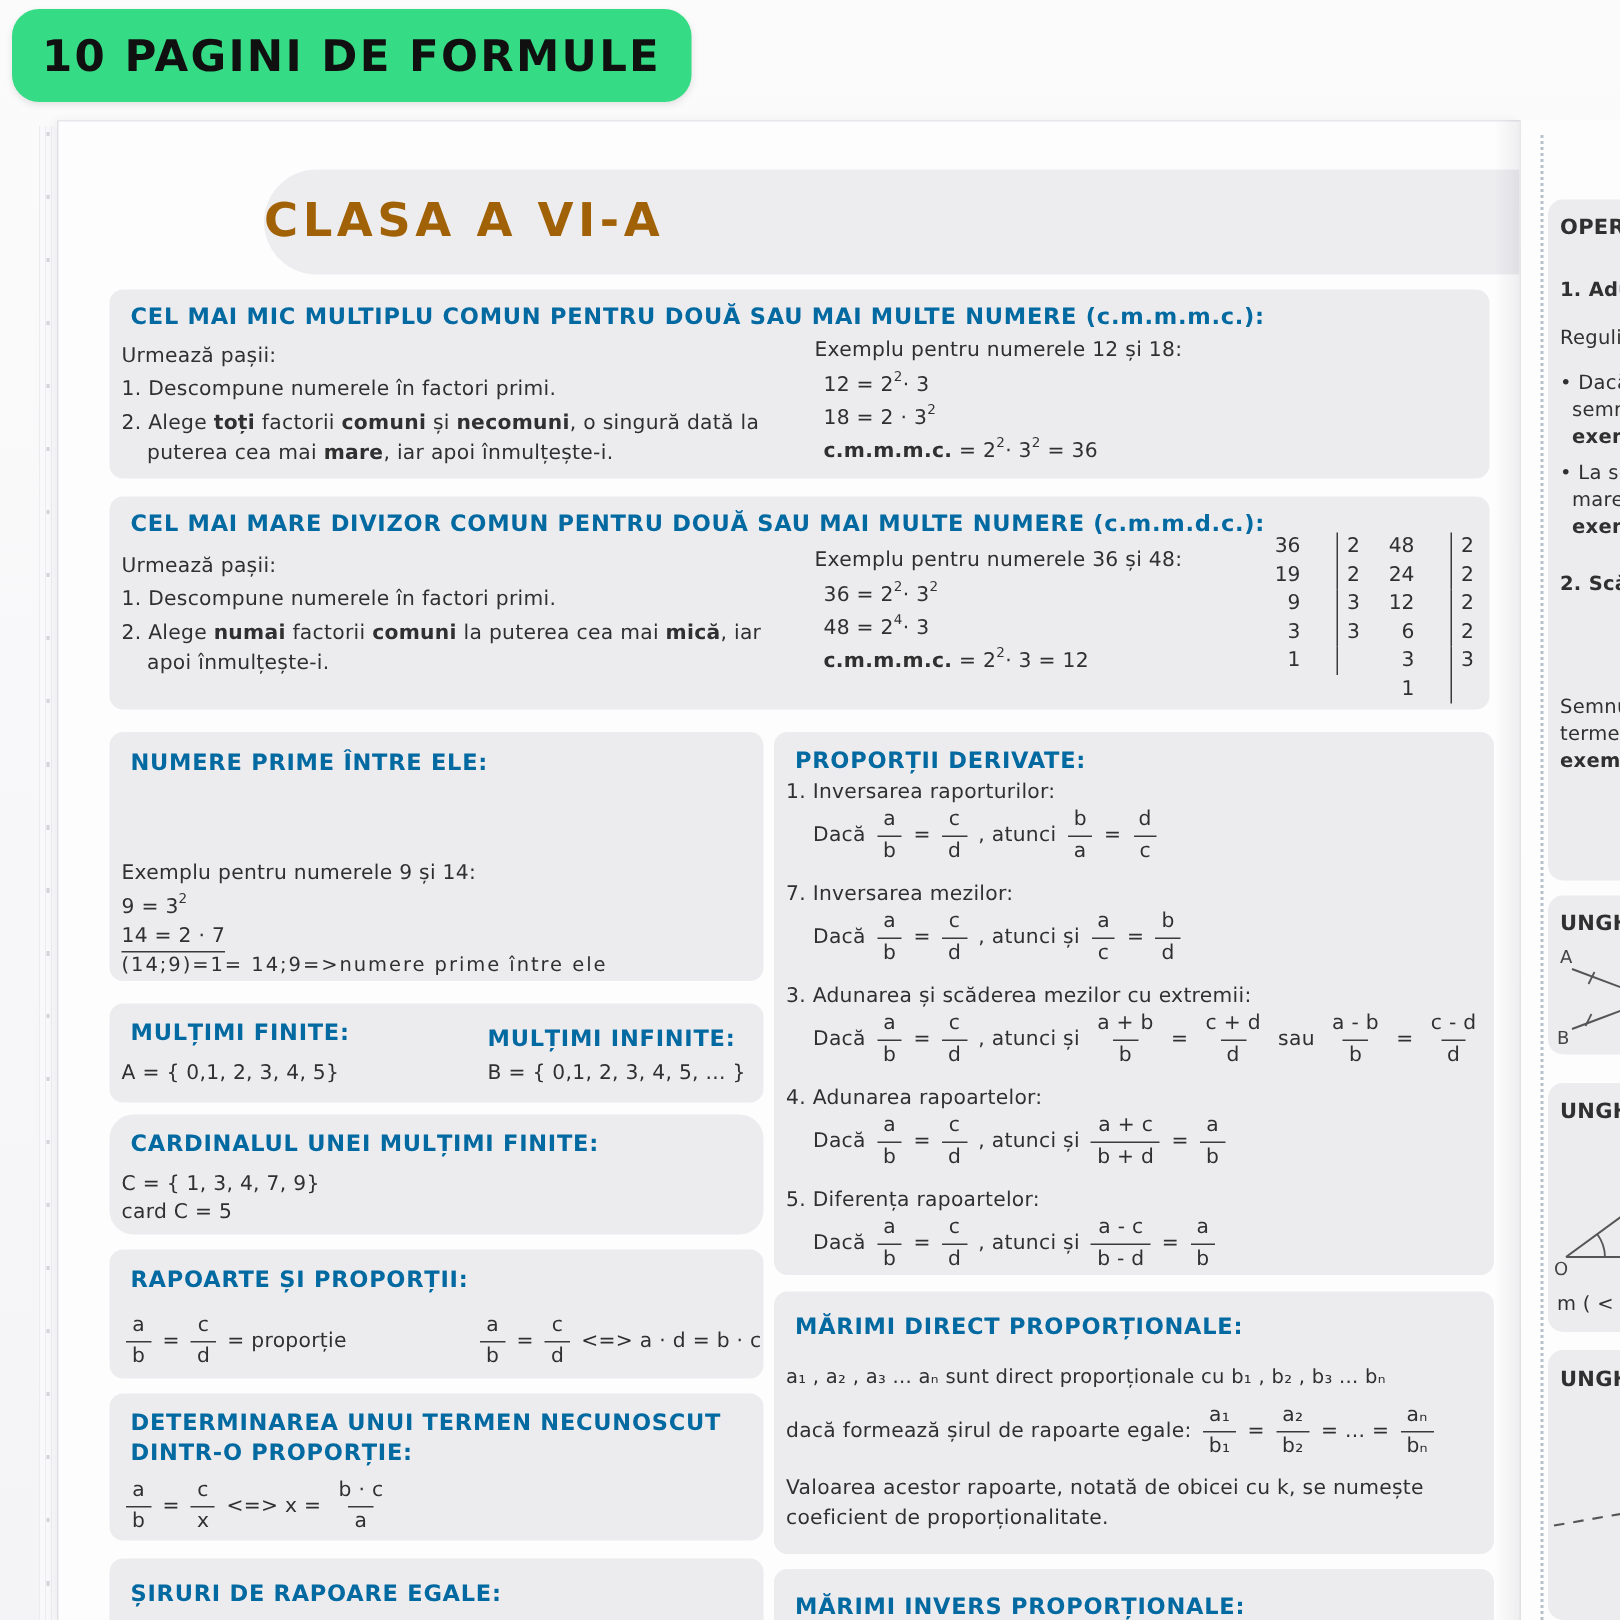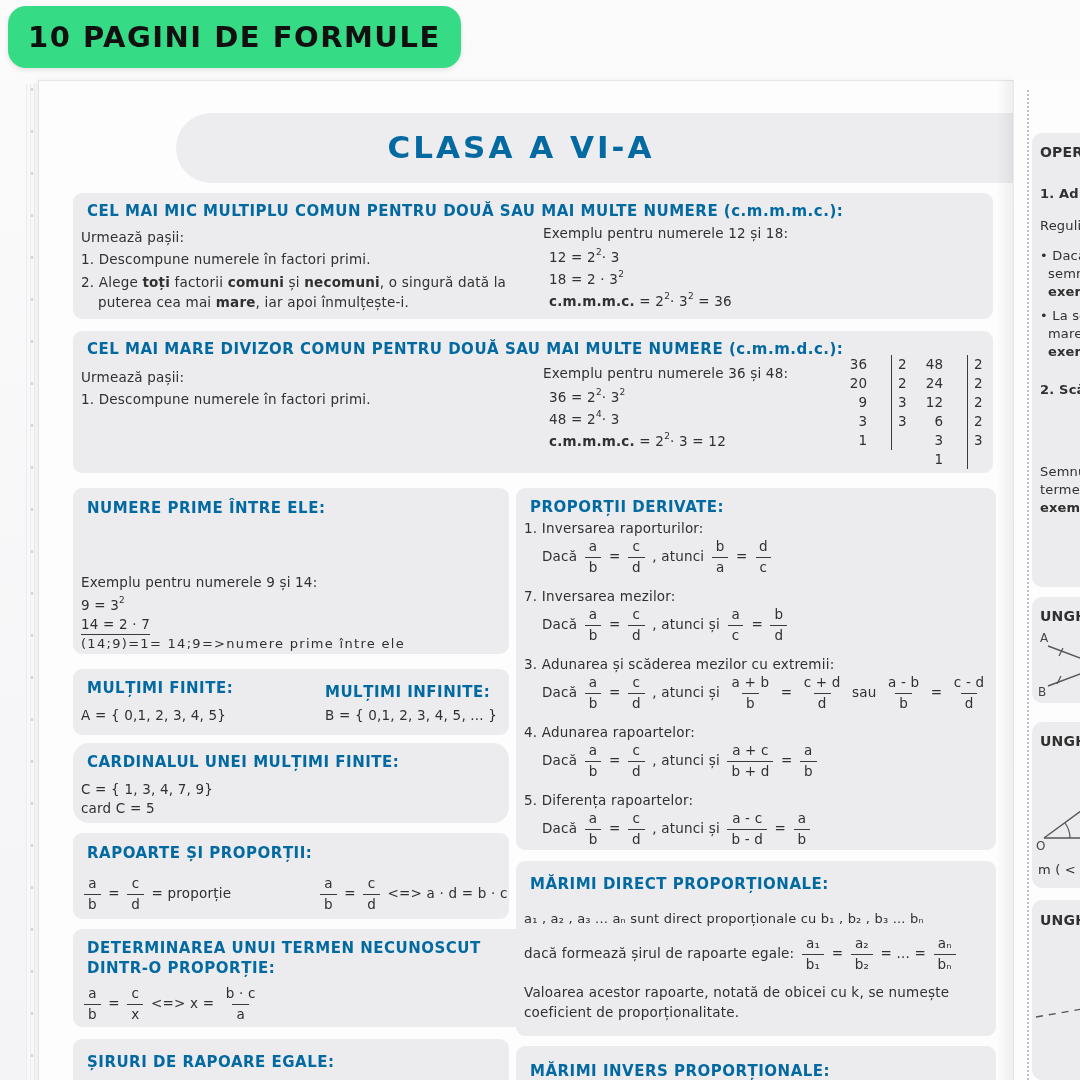--- a/index.html
+++ b/index.html
@@ -44,21 +44,21 @@
     border-left:2px dotted #b7c2cd;
   }
   
   .sec{position:absolute;background:#ececef;border-radius:9px;}
   .sec2{position:absolute;background:#ececef;border-radius:10px 0 0 10px;width:90px;}
   .hdr{position:absolute;font-weight:700;font-size:15px;letter-spacing:.5px;color:#0369a1;white-space:nowrap;}
   .line{position:absolute;font-size:13.5px;letter-spacing:.2px;color:#303030;white-space:nowrap;}
   .wrap{white-space:normal;line-height:1.45;}
   .hang{padding-left:17px;text-indent:-17px;}
   .title-band{position:absolute;left:137px;top:32px;width:837px;height:70px;background:#ededf0;border-radius:35px 0 0 35px;}
-  .page-title{position:absolute;left:137px;top:48px;width:690px;text-align:center;font-size:31px;font-weight:700;letter-spacing:3px;color:#0369a1;}
+  .page-title{position:absolute;left:137px;top:48px;width:690px;font-size:31px;font-weight:700;letter-spacing:3px;color:#a16207;}
   sup{font-size:9px;position:relative;top:-1px;}
   .frac{display:inline-flex;flex-direction:column;align-items:center;vertical-align:middle;margin:0 3px;line-height:1;text-align:center;}
   .frac .n{padding:0 4px 3px;}
   .frac .d{border-top:1.4px solid #3a3a3a;padding:3px 4px 0;}
   .ul{border-bottom:1.6px solid #3a3a3a;padding-bottom:2px;}
   
   .dtable{position:absolute;font-size:13.5px;color:#303030;}
   .dtr{display:flex;height:19px;line-height:19px;}
   .dtl{width:28px;text-align:right;padding-right:24px;border-right:1.4px solid #3a3a3a;}
   .dtrt{padding-left:6px;width:16px;}
@@ -88,31 +88,32 @@
     <div class="line" style="left:470px;top:32px;">Exemplu pentru numerele 12 și 18:</div>
     <div class="line" style="left:476px;top:55px;">12 = 2<sup>2</sup>· 3</div>
     <div class="line" style="left:476px;top:77px;">18 = 2 · 3<sup>2</sup></div>
     <div class="line" style="left:476px;top:99px;"><b>c.m.m.m.c.</b> = 2<sup>2</sup>· 3<sup>2</sup> = 36</div>
   </div>
 
   <div class="sec" style="left:34px;top:250px;width:920px;height:142px;">
     <div class="hdr" style="left:14px;top:9px;">CEL MAI MARE DIVIZOR COMUN PENTRU DOUĂ SAU MAI MULTE NUMERE (c.m.m.d.c.):</div>
     <div class="line" style="left:8px;top:38px;">Urmează pașii:</div>
     <div class="line" style="left:8px;top:60px;">1. Descompune numerele în factori primi.</div>
+    <div class="line wrap hang" style="left:8px;top:82px;width:430px;">2. Alege <b>numai</b> factorii <b>comuni</b> la puterea cea mai <b>mică</b>, iar apoi înmulțește-i.</div>
     <div class="line" style="left:470px;top:34px;">Exemplu pentru numerele 36 și 48:</div>
     <div class="line" style="left:476px;top:57px;">36 = 2<sup>2</sup>· 3<sup>2</sup></div>
     <div class="line" style="left:476px;top:79px;">48 = 2<sup>4</sup>· 3</div>
     <div class="line" style="left:476px;top:101px;"><b>c.m.m.m.c.</b> = 2<sup>2</sup>· 3  = 12</div>
     <div class="dtable" style="left:766px;top:24px;">
         <div class="dtr">
           <span class="dtl">36</span>
           <span class="dtrt">2</span>
         </div>
         <div class="dtr">
-          <span class="dtl">20</span>
+          <span class="dtl">19</span>
           <span class="dtrt">2</span>
         </div>
         <div class="dtr">
           <span class="dtl">9</span>
           <span class="dtrt">3</span>
         </div>
         <div class="dtr">
           <span class="dtl">3</span>
           <span class="dtrt">3</span>
         </div>
@@ -181,21 +182,21 @@
         </span> = proporție</div>
     <div class="line" style="left:244px;top:44px;"><span class="frac">
           <span class="n">a</span>
           <span class="d">b</span>
         </span> = <span class="frac">
           <span class="n">c</span>
           <span class="d">d</span>
         </span> &lt;=&gt; a · d = b · c</div>
   </div>
 
-  <div class="sec" style="left:34px;top:848px;width:436px;height:98px;padding-left:48px;">
+  <div class="sec" style="left:34px;top:848px;width:436px;height:98px;">
     <div class="hdr" style="left:14px;top:10px;">DETERMINAREA UNUI TERMEN NECUNOSCUT</div>
     <div class="hdr" style="left:14px;top:30px;">DINTR-O PROPORȚIE:</div>
     <div class="line" style="left:8px;top:58px;"><span class="frac">
           <span class="n">a</span>
           <span class="d">b</span>
         </span> = <span class="frac">
           <span class="n">c</span>
           <span class="d">x</span>
         </span> &lt;=&gt; x = <span class="frac">
           <span class="n">b · c</span>

